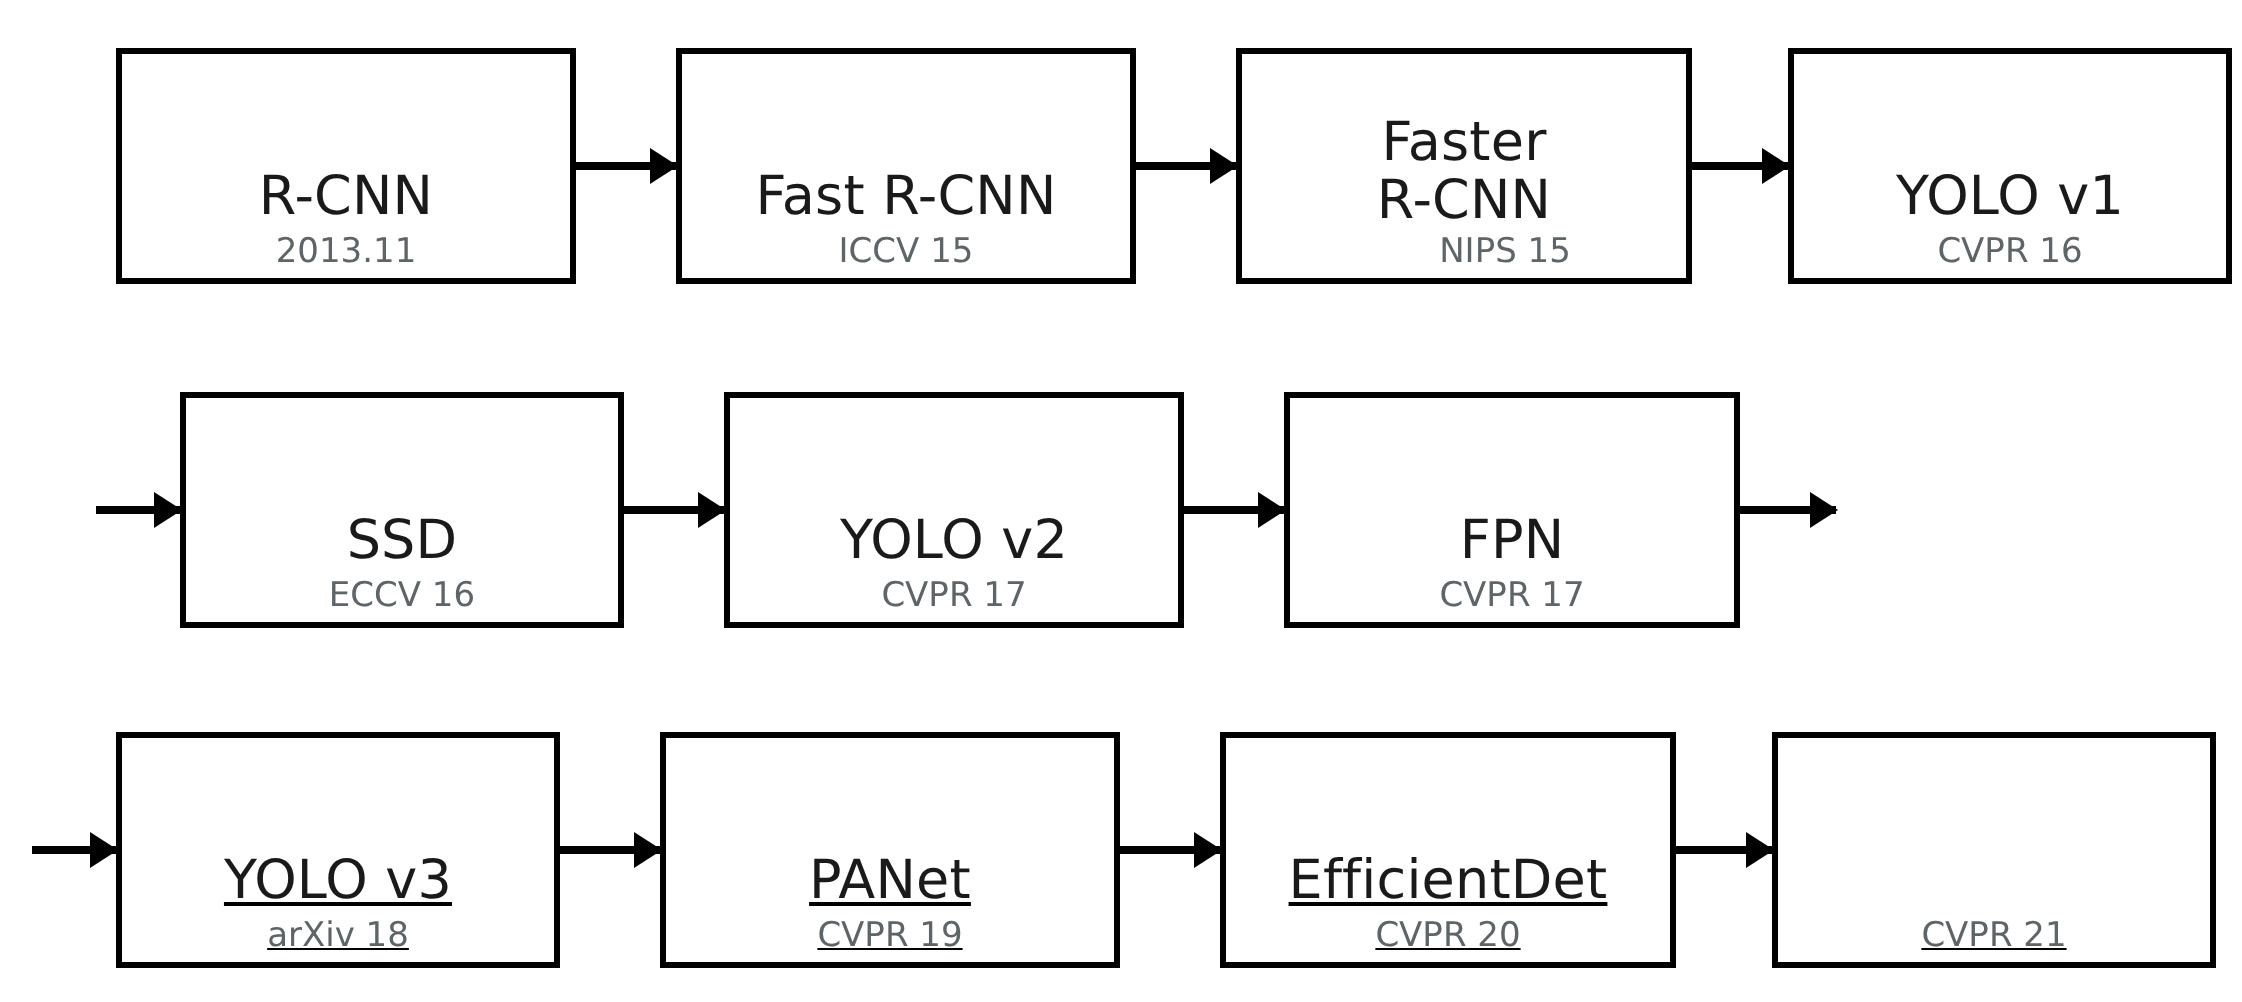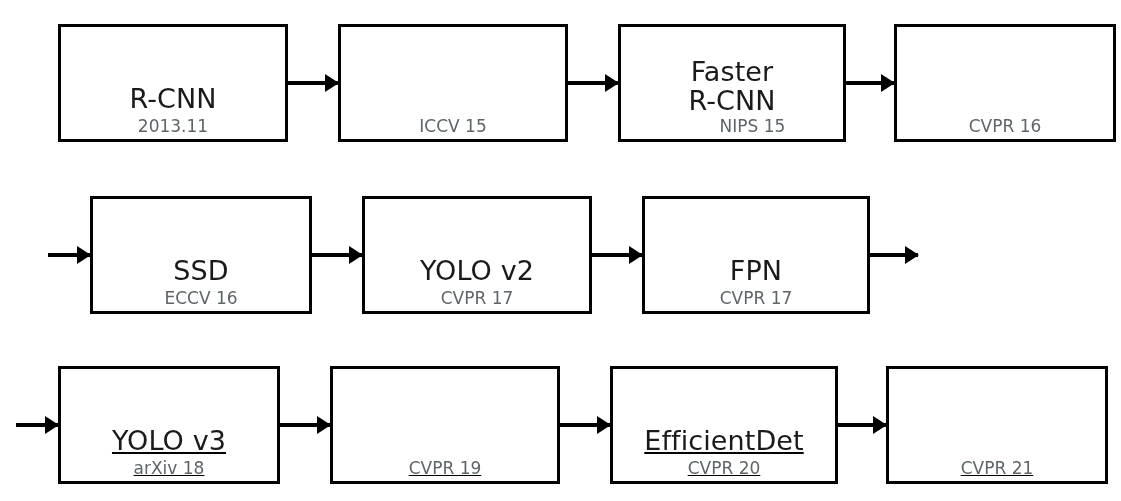--- a/index.html
+++ b/index.html
@@ -101,20 +101,21 @@
       <div class="title">R-CNN</div>
       <div class="venue">2013.11</div>
     </div>
 
     <div class="arrow" style="width:50px">
       <div class="shaft"></div>
         <div class="head"></div>
     </div>
 
     <div class="node" style="width:230px">
+      <div class="title">Fast R-CNN</div>
       <div class="venue">ICCV 15</div>
     </div>
 
     <div class="arrow" style="width:50px">
       <div class="shaft"></div>
         <div class="head"></div>
     </div>
 
     <div class="node two-line" style="width:228px">
       <div class="title">
@@ -123,20 +124,21 @@
       </div>
       <div class="venue">NIPS 15</div>
     </div>
 
     <div class="arrow" style="width:48px">
       <div class="shaft"></div>
         <div class="head"></div>
     </div>
 
     <div class="node" style="width:222px">
+      <div class="title">YOLO v1</div>
       <div class="venue">CVPR 16</div>
     </div>
   </div>
 
   <div class="row row-2">
     <div class="arrow" style="width:42px;margin-left:16px">
       <div class="shaft"></div>
         <div class="head"></div>
     </div>
 
@@ -182,20 +184,21 @@
       <div class="title">YOLO v3</div>
       <div class="venue">arXiv 18</div>
     </div>
 
     <div class="arrow" style="width:50px">
       <div class="shaft"></div>
         <div class="head"></div>
     </div>
 
     <div class="node" style="width:230px">
+      <div class="title">PANet</div>
       <div class="venue">CVPR 19</div>
     </div>
 
     <div class="arrow" style="width:50px">
       <div class="shaft"></div>
         <div class="head"></div>
     </div>
 
     <div class="node" style="width:228px">
       <div class="title">EfficientDet</div>

